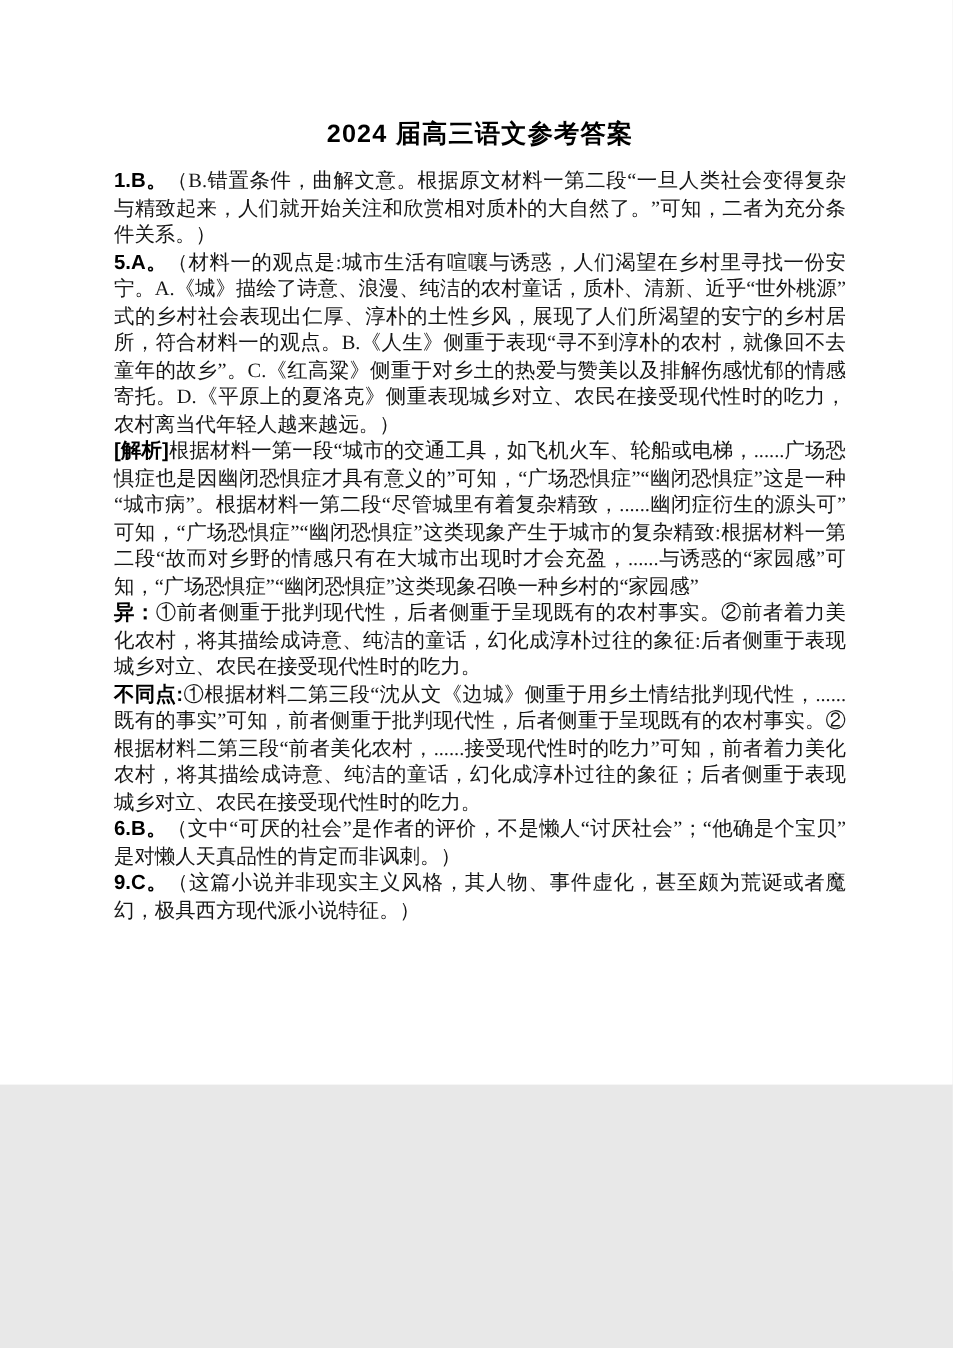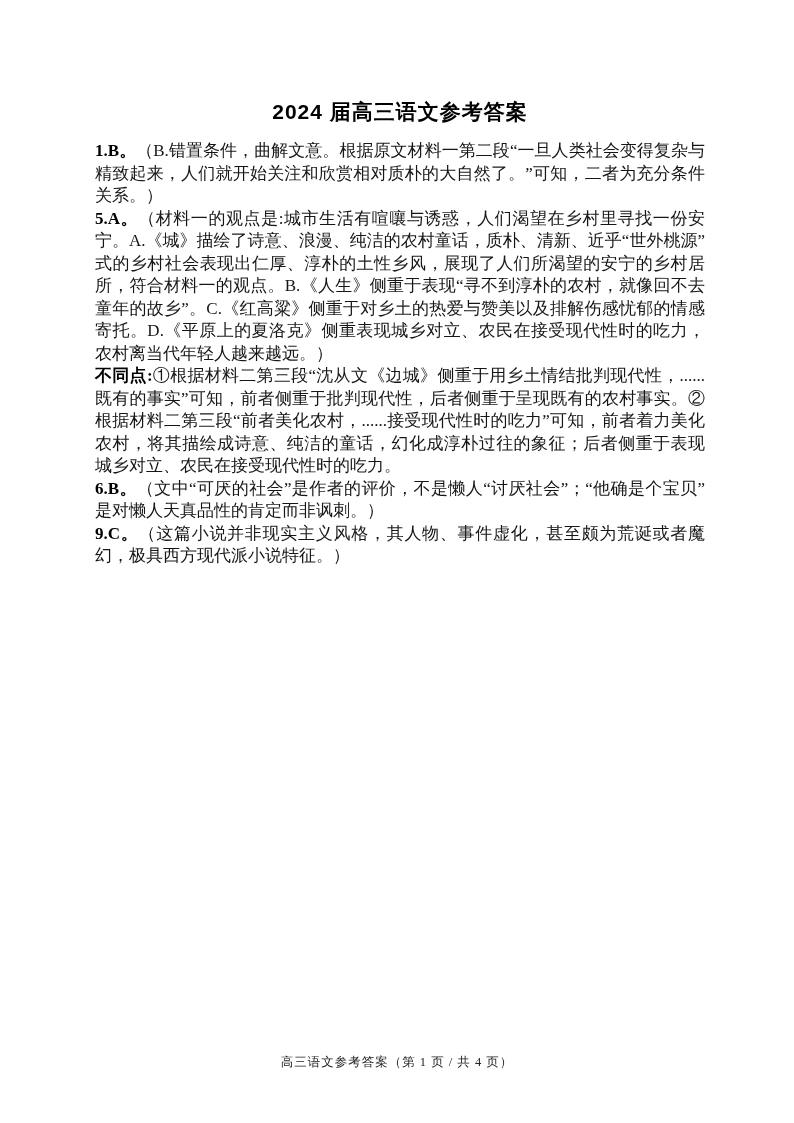--- a/index.html
+++ b/index.html
@@ -1,19 +1,19 @@
 <!DOCTYPE html>
 <html lang="zh"><head>
 <meta charset="utf-8">
 <style>
   html, body { margin: 0; padding: 0; background: #e8e8e8; }
   .page {
     position: relative;
     width: 794px;
-    height: 1123px;
+    height: 904px;
     margin: 0 auto;
     background: #ffffff;
     overflow: hidden;
     font-family: "Liberation Serif", "DejaVu Serif", serif;
     color: #161616;
   }
   .content {
     position: absolute;
     left: 95px;
     top: 98px;
@@ -31,21 +31,21 @@
   }
   .answers .para {
     margin: 0;
     font-size: 17px;
     line-height: 22.5px;
     text-align: justify;
     text-justify: inter-character;
     word-break: break-all;
   }
   .answers .para b {
-    font-family: Liberation Serif, serif;
+    font-family: Liberation Sans, sans-serif;
     font-weight: 700;
     color: #000;
   }
   .footer {
     position: absolute;
     left: 0;
     top: 1038px;
     width: 100%;
     text-align: center;
     font-size: 12.5px;
@@ -56,19 +56,21 @@
 </style>
 </head>
 <body>
 
 <div class="page">
   <div class="content">
     <h1 class="title">2024 届高三语文参考答案</h1>
     <div class="answers">
         <p class="para"><b>1.B。</b><span>（B.错置条件，曲解文意。根据原文材料一第二段“一旦人类社会变得复杂与精致起来，人们就开始关注和欣赏相对质朴的大自然了。”可知，二者为充分条件关系。）</span></p>
         <p class="para"><b>5.A。</b><span>（材料一的观点是:城市生活有喧嚷与诱惑，人们渴望在乡村里寻找一份安宁。A.《城》描绘了诗意、浪漫、纯洁的农村童话，质朴、清新、近乎“世外桃源”式的乡村社会表现出仁厚、淳朴的土性乡风，展现了人们所渴望的安宁的乡村居所，符合材料一的观点。B.《人生》侧重于表现“寻不到淳朴的农村，就像回不去童年的故乡”。C.《红高粱》侧重于对乡土的热爱与赞美以及排解伤感忧郁的情感寄托。D.《平原上的夏洛克》侧重表现城乡对立、农民在接受现代性时的吃力，农村离当代年轻人越来越远。）</span></p>
+        <p class="para"><b>[解析]</b><span>根据材料一第一段“城市的交通工具，如飞机火车、轮船或电梯，......广场恐惧症也是因幽闭恐惧症才具有意义的”可知，“广场恐惧症”“幽闭恐惧症”这是一种“城市病”。根据材料一第二段“尽管城里有着复杂精致，......幽闭症衍生的源头可”可知，“广场恐惧症”“幽闭恐惧症”这类现象产生于城市的复杂精致:根据材料一第二段“故而对乡野的情感只有在大城市出现时才会充盈，......与诱惑的“家园感”可知，“广场恐惧症”“幽闭恐惧症”这类现象召唤一种乡村的“家园感”</span></p>
+        <p class="para"><b>异：</b><span>①前者侧重于批判现代性，后者侧重于呈现既有的农村事实。②前者着力美化农村，将其描绘成诗意、纯洁的童话，幻化成淳朴过往的象征:后者侧重于表现城乡对立、农民在接受现代性时的吃力。</span></p>
         <p class="para"><b>不同点:</b><span>①根据材料二第三段“沈从文《边城》侧重于用乡土情结批判现代性，......既有的事实”可知，前者侧重于批判现代性，后者侧重于呈现既有的农村事实。②根据材料二第三段“前者美化农村，......接受现代性时的吃力”可知，前者着力美化农村，将其描绘成诗意、纯洁的童话，幻化成淳朴过往的象征；后者侧重于表现城乡对立、农民在接受现代性时的吃力。</span></p>
         <p class="para"><b>6.B。</b><span>（文中“可厌的社会”是作者的评价，不是懒人“讨厌社会”；“他确是个宝贝”是对懒人天真品性的肯定而非讽刺。）</span></p>
         <p class="para"><b>9.C。</b><span>（这篇小说并非现实主义风格，其人物、事件虚化，甚至颇为荒诞或者魔幻，极具西方现代派小说特征。）</span></p>
       </div>
   </div>
   <div class="footer">高三语文参考答案（第 1 页 / 共 4 页）</div>
 </div>
 
 </body></html>

